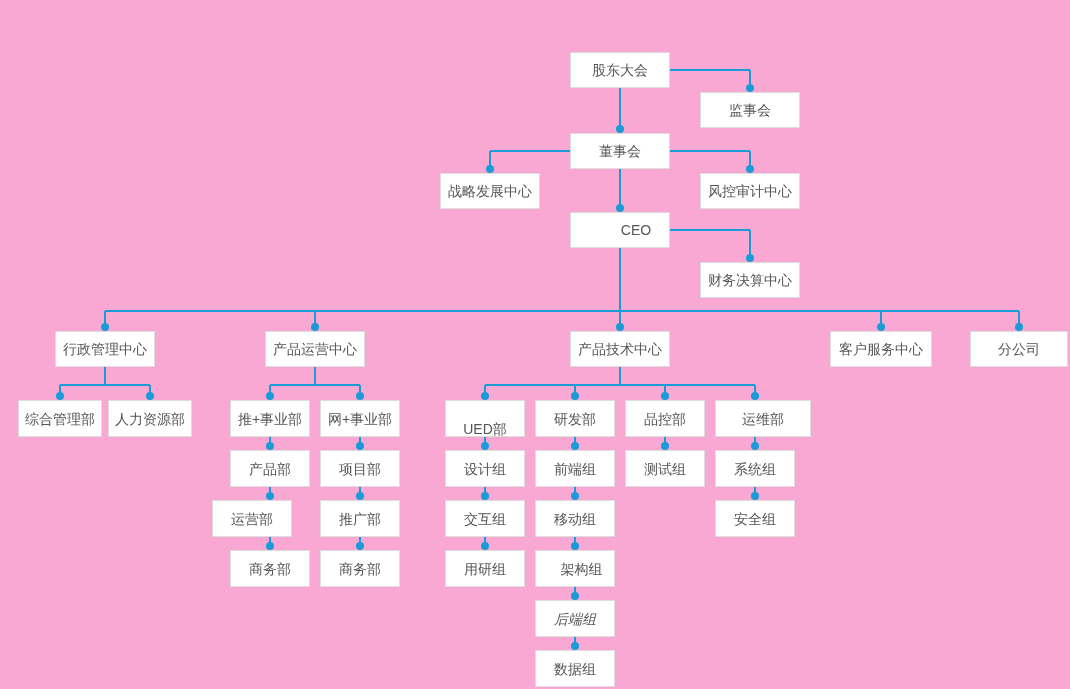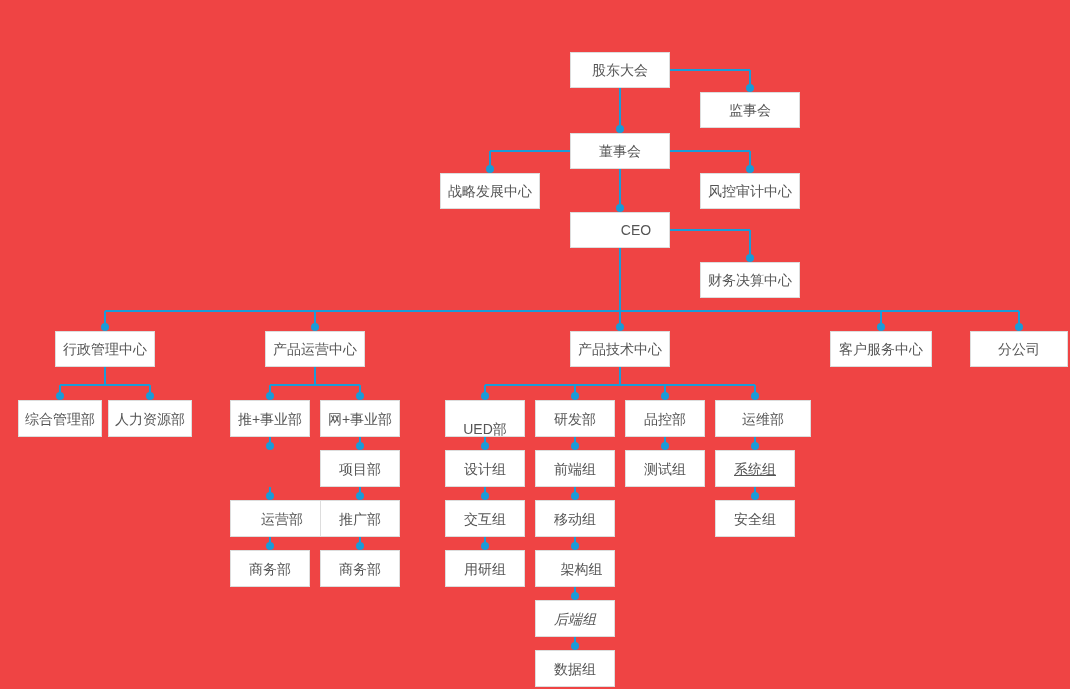--- a/index.html
+++ b/index.html
@@ -5,21 +5,21 @@
   html, body {
     margin: 0;
     padding: 0;
     background: #ffffff;
   }
   .canvas {
     position: relative;
     width: 1070px;
     height: 689px;
     overflow: hidden;
-    background: #ef4444;
+    background: #f9a8d4;
     font-family: "Liberation Sans", "DejaVu Sans", sans-serif;
   }
   .connector-layer {
     position: absolute;
     left: 0;
     top: 0;
     z-index: 1;
   }
   .nodes-layer {
     position: absolute;
@@ -174,21 +174,24 @@
       </div>
       <div class="node" style="left: 18px; top: 400px; width: 84px; height: 37px;">
         <span>综合管理部</span>
       </div>
       <div class="node" style="left: 108px; top: 400px; width: 84px; height: 37px;">
         <span>人力资源部</span>
       </div>
       <div class="node" style="left: 230px; top: 400px; width: 80px; height: 37px;">
         <span>推+事业部</span>
       </div>
-      <div class="node" style="left: 230px; top: 500px; width: 104px; height: 37px;">
+      <div class="node" style="left: 230px; top: 450px; width: 80px; height: 37px;">
+        <span>产品部</span>
+      </div>
+      <div class="node" style="left: 212px; top: 500px; width: 80px; height: 37px;">
         <span>运营部</span>
       </div>
       <div class="node" style="left: 230px; top: 550px; width: 80px; height: 37px;">
         <span>商务部</span>
       </div>
       <div class="node" style="left: 320px; top: 400px; width: 80px; height: 37px;">
         <span>网+事业部</span>
       </div>
       <div class="node" style="left: 320px; top: 450px; width: 80px; height: 37px;">
         <span>项目部</span>
@@ -231,20 +234,20 @@
       </div>
       <div class="node" style="left: 625px; top: 400px; width: 80px; height: 37px;">
         <span>品控部</span>
       </div>
       <div class="node" style="left: 625px; top: 450px; width: 80px; height: 37px;">
         <span>测试组</span>
       </div>
       <div class="node" style="left: 715px; top: 400px; width: 96px; height: 37px;">
         <span>运维部</span>
       </div>
-      <div class="node" style="left: 715px; top: 450px; width: 80px; height: 37px; text-decoration: underline;">
+      <div class="node" style="left: 715px; top: 450px; width: 80px; height: 37px;">
         <span>系统组</span>
       </div>
       <div class="node" style="left: 715px; top: 500px; width: 80px; height: 37px;">
         <span>安全组</span>
       </div>
     </div>
 </div>
 
 </body></html>

